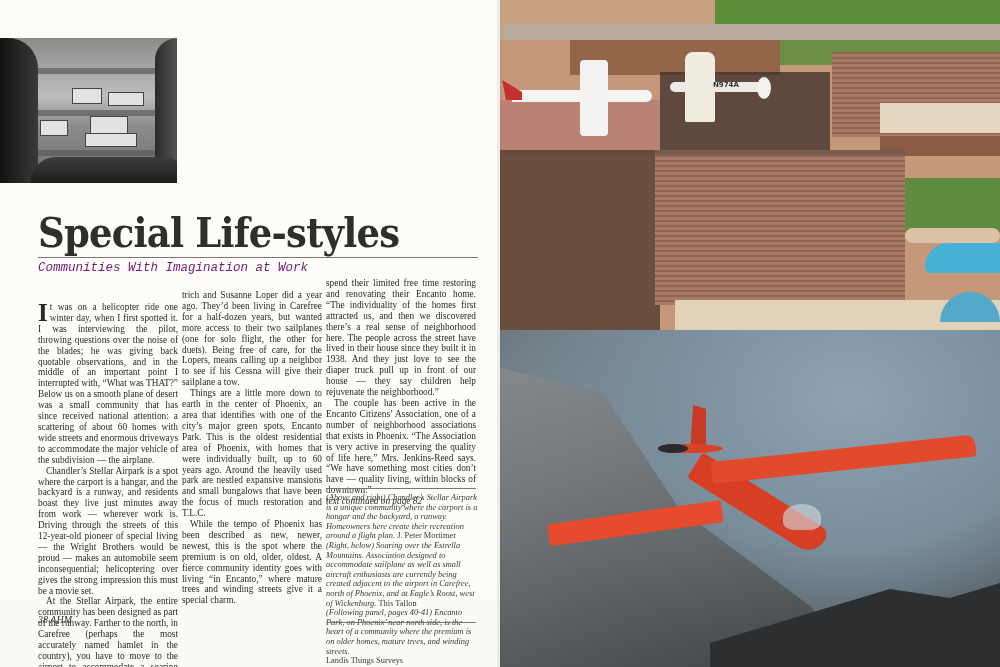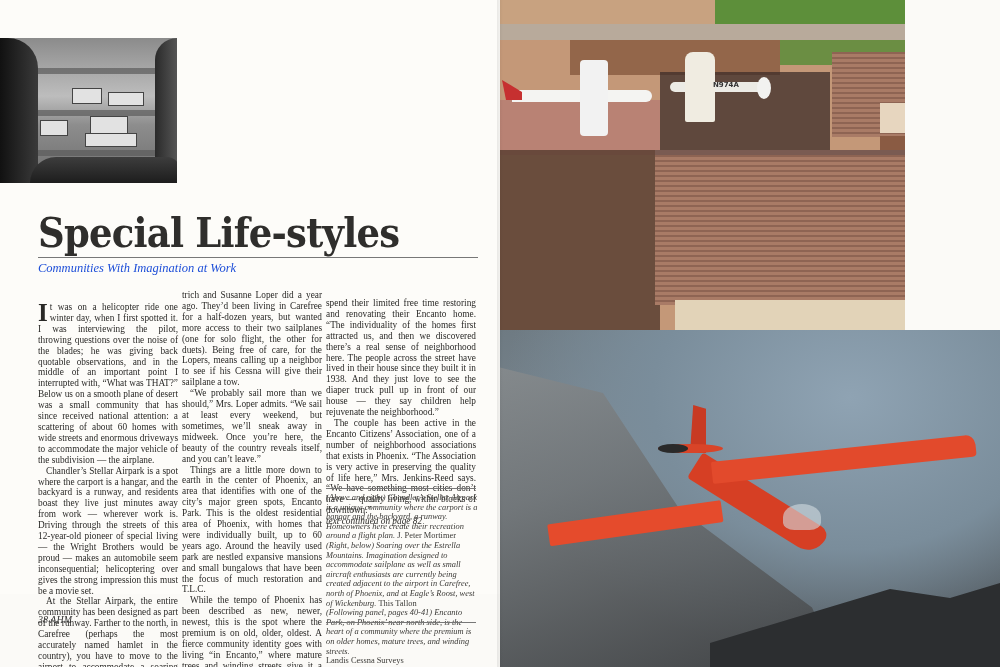--- a/index.html
+++ b/index.html
@@ -11,41 +11,41 @@
       linear-gradient(180deg, #8b8b8b 0%, #a5a5a5 20%, #bdbdbd 40%, #8d8d8d 60%, #6c6c6c 100%);
     overflow:hidden; }
   .bw-photo .street { position:absolute; left:20px; height:6px; background:#5b5b5b; opacity:.7; }
   .bw-photo .house { position:absolute; background:#e2e2e2; border:1px solid #444; }
   .bw-photo .frame { position:absolute; right:0; top:0; width:22px; height:145px; background:linear-gradient(90deg,#2a2a2a,#555); border-radius:40px 0 0 0; }
   .bw-photo .person { position:absolute; left:0; top:0; width:38px; height:145px; background:linear-gradient(90deg,#111,#3a3a3a); border-radius:0 30px 0 0; }
   .bw-photo .arm { position:absolute; left:30px; bottom:0; width:150px; height:26px; background:linear-gradient(180deg,#3d3d3d,#1d1d1d); border-radius:40px 20px 0 0; }
 
   .headline { position:absolute; left:38px; top:212px; margin:0; font-family:"DejaVu Serif", serif; font-weight:bold; font-size:37px; letter-spacing:-0.8px; color:#2f2e2c; line-height:1; transform:scaleY(1.12); transform-origin:left top; }
   .headline-rule { position:absolute; left:38px; top:257px; width:440px; height:1px; background:#777; }
-  .subhead { position:absolute; left:38px; top:261px; font-family:Liberation Serif, serif; font-style:italic; font-size:12.5px; color:#1d4ed8; }
+  .subhead { position:absolute; left:38px; top:261px; font-family:Liberation Mono, monospace; font-style:italic; font-size:12.5px; color:#701a75; }
 
   .col { position:absolute; top:302px; width:140px; font-family:"Liberation Serif", serif; font-size:9.3px; line-height:10.9px; text-align:justify; color:#2a2927; }
   .col p { margin:0; text-indent:8px; }
   .col p.first { text-indent:0; }
   .col1 { left:38px; top:302px; }
   .col2 { left:182px; top:290px; }
-  .col3 { left:326px; top:278px; width:150px;margin-top:20px; }
+  .col3 { left:326px; top:278px; width:150px; }
   .dropcap { float:left; font-size:25px; line-height:20px; margin:1px 2px 0 0; font-weight:bold; font-family:"Liberation Serif", serif; }
   .continued { font-style:italic; margin-top:0; text-indent:0 !important; }
 
   .caption-rule-top { position:absolute; left:326px; top:488px; width:150px; height:1px; background:#777; }
   .caption { position:absolute; left:326px; top:493px; width:152px; font-family:"Liberation Serif", serif; font-style:italic; font-size:8.4px; line-height:9.6px; color:#3a3936; }
   .caption b { font-style:normal; font-weight:normal; }
   .caption-rule-bottom { position:absolute; left:326px; top:622px; width:150px; height:1px; background:#777; }
 
   .folio { position:absolute; left:38px; top:614px; font-family:"Liberation Serif", serif; font-style:italic; font-size:10px; color:#333; }
 
   
   .right-page { position:absolute; left:500px; top:0; width:500px; height:667px; overflow:hidden; }
-  .aerial { position:absolute; left:0; top:0; width:405px; height:330px; background:#c49878; overflow:hidden; }
+  .aerial { position:absolute; left:0; top:0; width:500px; height:330px; background:#c49878; overflow:hidden; }
   .aerial .lawn-top { position:absolute; left:215px; top:0; width:285px; height:28px; background:#5d8f3a; }
   .aerial .sidewalk { position:absolute; left:0; top:24px; width:500px; height:16px; background:#b8aa9b; }
   .aerial .dirt-top { position:absolute; left:0; top:0; width:215px; height:24px; background:#c8a280; }
   .aerial .garden { position:absolute; left:70px; top:40px; width:210px; height:35px; background:#93664a; }
   .aerial .lawn2 { position:absolute; left:280px; top:40px; width:220px; height:25px; background:#6b8e43; }
   .aerial .pad { position:absolute; left:0; top:100px; width:160px; height:55px; background:#b98274; }
   .aerial .shadow { position:absolute; left:0; top:150px; width:160px; height:180px; background:#5a3f33; opacity:.85; }
   .aerial .shadow2 { position:absolute; left:160px; top:72px; width:170px; height:78px; background:#3e2e2a; opacity:.75; }
   .aerial .roof-main { position:absolute; left:155px; top:150px; width:250px; height:150px; background:repeating-linear-gradient(0deg,#a97b66 0 3px,#8e6453 3px 5px); border-top:5px solid #7a5b52; }
   .aerial .roof-house { position:absolute; left:332px; top:52px; width:168px; height:85px; background:repeating-linear-gradient(0deg,#a97b66 0 3px,#8e6453 3px 5px); }
@@ -106,40 +106,39 @@
   <div class="subhead">Communities With Imagination at Work</div>
 
   <div class="col col1">
     <p class="first"><span class="dropcap">I</span><span>t was on a helicopter ride one winter day, when I first spotted it. I was interviewing the pilot, throwing questions over the noise of the blades; he was giving back quotable observations, and in the middle of an important point I interrupted with, “What was THAT?” Below us on a smooth plane of desert was a small community that has since received national attention: a scattering of about 60 homes with wide streets and enormous driveways to accommodate the major vehicle of the subdivision — the airplane.</span></p>
     <p>Chandler’s Stellar Airpark is a spot where the carport is a hangar, and the backyard is a runway, and residents boast they live just minutes away from work — wherever work is. Driving through the streets of this 12-year-old pioneer of special living — the Wright Brothers would be proud — makes an automobile seem inconsequential; helicoptering over gives the strong impression this must be a movie set.</p>
     <p>At the Stellar Airpark, the entire community has been designed as part of the runway. Farther to the north, in Carefree (perhaps the most accurately named hamlet in the country), you have to move to the airport to accommodate a soaring hobby. And that’s what Die-</p>
   </div>
 
   <div class="col col2">
     <p class="first">trich and Susanne Loper did a year ago. They’d been living in Carefree for a half-dozen years, but wanted more access to their two sailplanes (one for solo flight, the other for duets). Being free of care, for the Lopers, means calling up a neighbor to see if his Cessna will give their sailplane a tow.</p>
-    <p>“We probably sail more than we should,” Mrs. Loper admits. “We sail at least every weekend, but sometimes, we’ll sneak away in midweek. Once you’re here, the beauty of the country reveals itself, and you can’t leave.”</p>
     <p>Things are a little more down to earth in the center of Phoenix, an area that identifies with one of the city’s major green spots, Encanto Park. This is the oldest residential area of Phoenix, with homes that were individually built, up to 60 years ago. Around the heavily used park are nestled expansive mansions and small bungalows that have been the focus of much restoration and T.L.C.</p>
     <p>While the tempo of Phoenix has been described as new, newer, newest, this is the spot where the premium is on old, older, oldest. A fierce community identity goes with living “in Encanto,” where mature trees and winding streets give it a special charm.</p>
 
   </div>
 
   <div class="col col3">
     <p class="first">spend their limited free time restoring and renovating their Encanto home. “The individuality of the homes first attracted us, and then we discovered there’s a real sense of neighborhood here. The people across the street have lived in their house since they built it in 1938. And they just love to see the diaper truck pull up in front of our house — they say children help rejuvenate the neighborhood.”</p>
     <p>The couple has been active in the Encanto Citizens’ Association, one of a number of neighborhood associations that exists in Phoenix. “The Association is very active in preserving the quality of life here,” Mrs. Jenkins-Reed says. “We have something most cities don’t have — quality living, within blocks of downtown.”</p>
     <p class="continued">text continued on page 82</p>
   </div>
 
   <div class="caption-rule-top"></div>
   <div class="caption">
     <span>(Above and right) Chandler’s Stellar Airpark is a unique community where the carport is a hangar and the backyard, a runway. Homeowners here create their recreation around a flight plan.</span>
     <b>J. Peter Mortimer</b><br>
-    <span>(Right, below) Soaring over the Estrella Mountains. Imagination designed to accommodate sailplane as well as small aircraft enthusiasts are currently being created adjacent to the airport in Carefree, north of Phoenix, and at Eagle’s Roost, west of Wickenburg.</span>
+    <span>(Right, below) Soaring over the Estrella Mountains. Association designed to accommodate sailplane as well as small aircraft enthusiasts are currently being created adjacent to the airport in Carefree, north of Phoenix, and at Eagle’s Roost, west of Wickenburg.</span>
     <b>This Tallon</b><br>
     <span>(Following panel, pages 40-41) Encanto Park, on Phoenix’ near-north side, is the heart of a community where the premium is on older homes, mature trees, and winding streets.</span><br>
-    <b>Landis Cessna Surveys</b>
+    <b>Landis Things Surveys</b>
   </div>
   <div class="caption-rule-bottom"></div>
 
   <div class="folio">38 AHM</div>
 </div>
 
 <div class="right-page">
   <div class="aerial">
     <div class="dirt-top"></div>
     <div class="lawn-top"></div>

